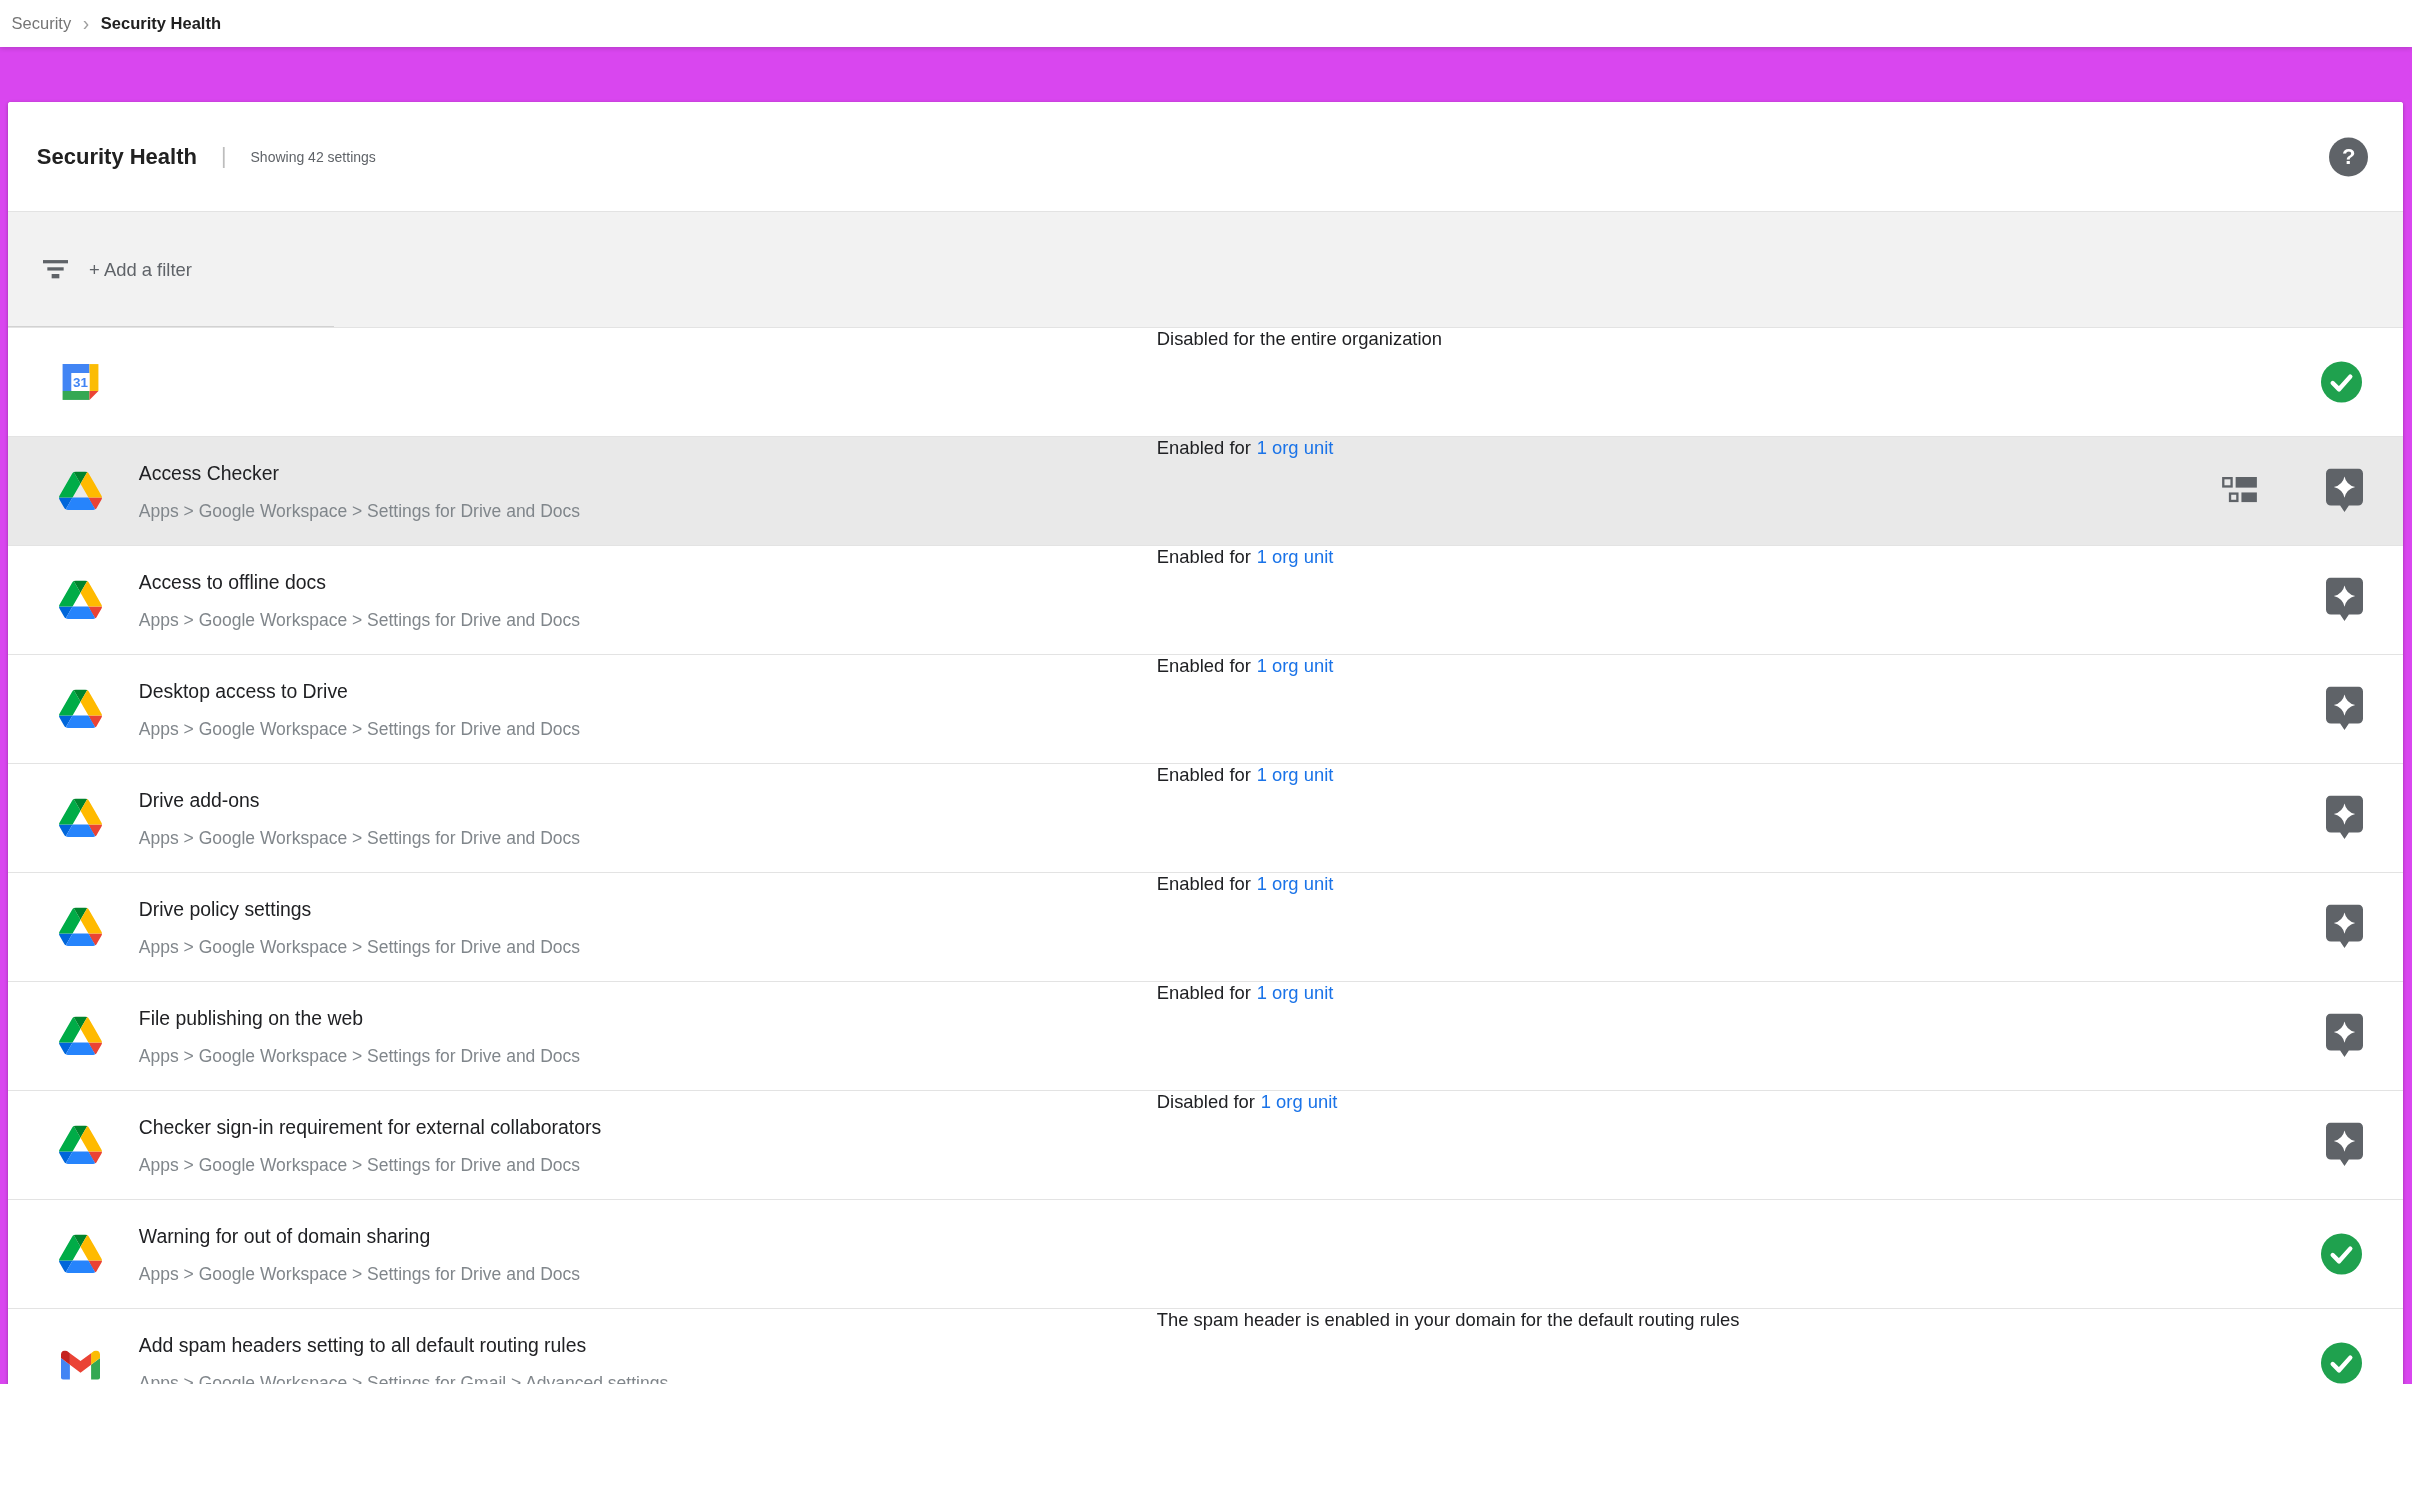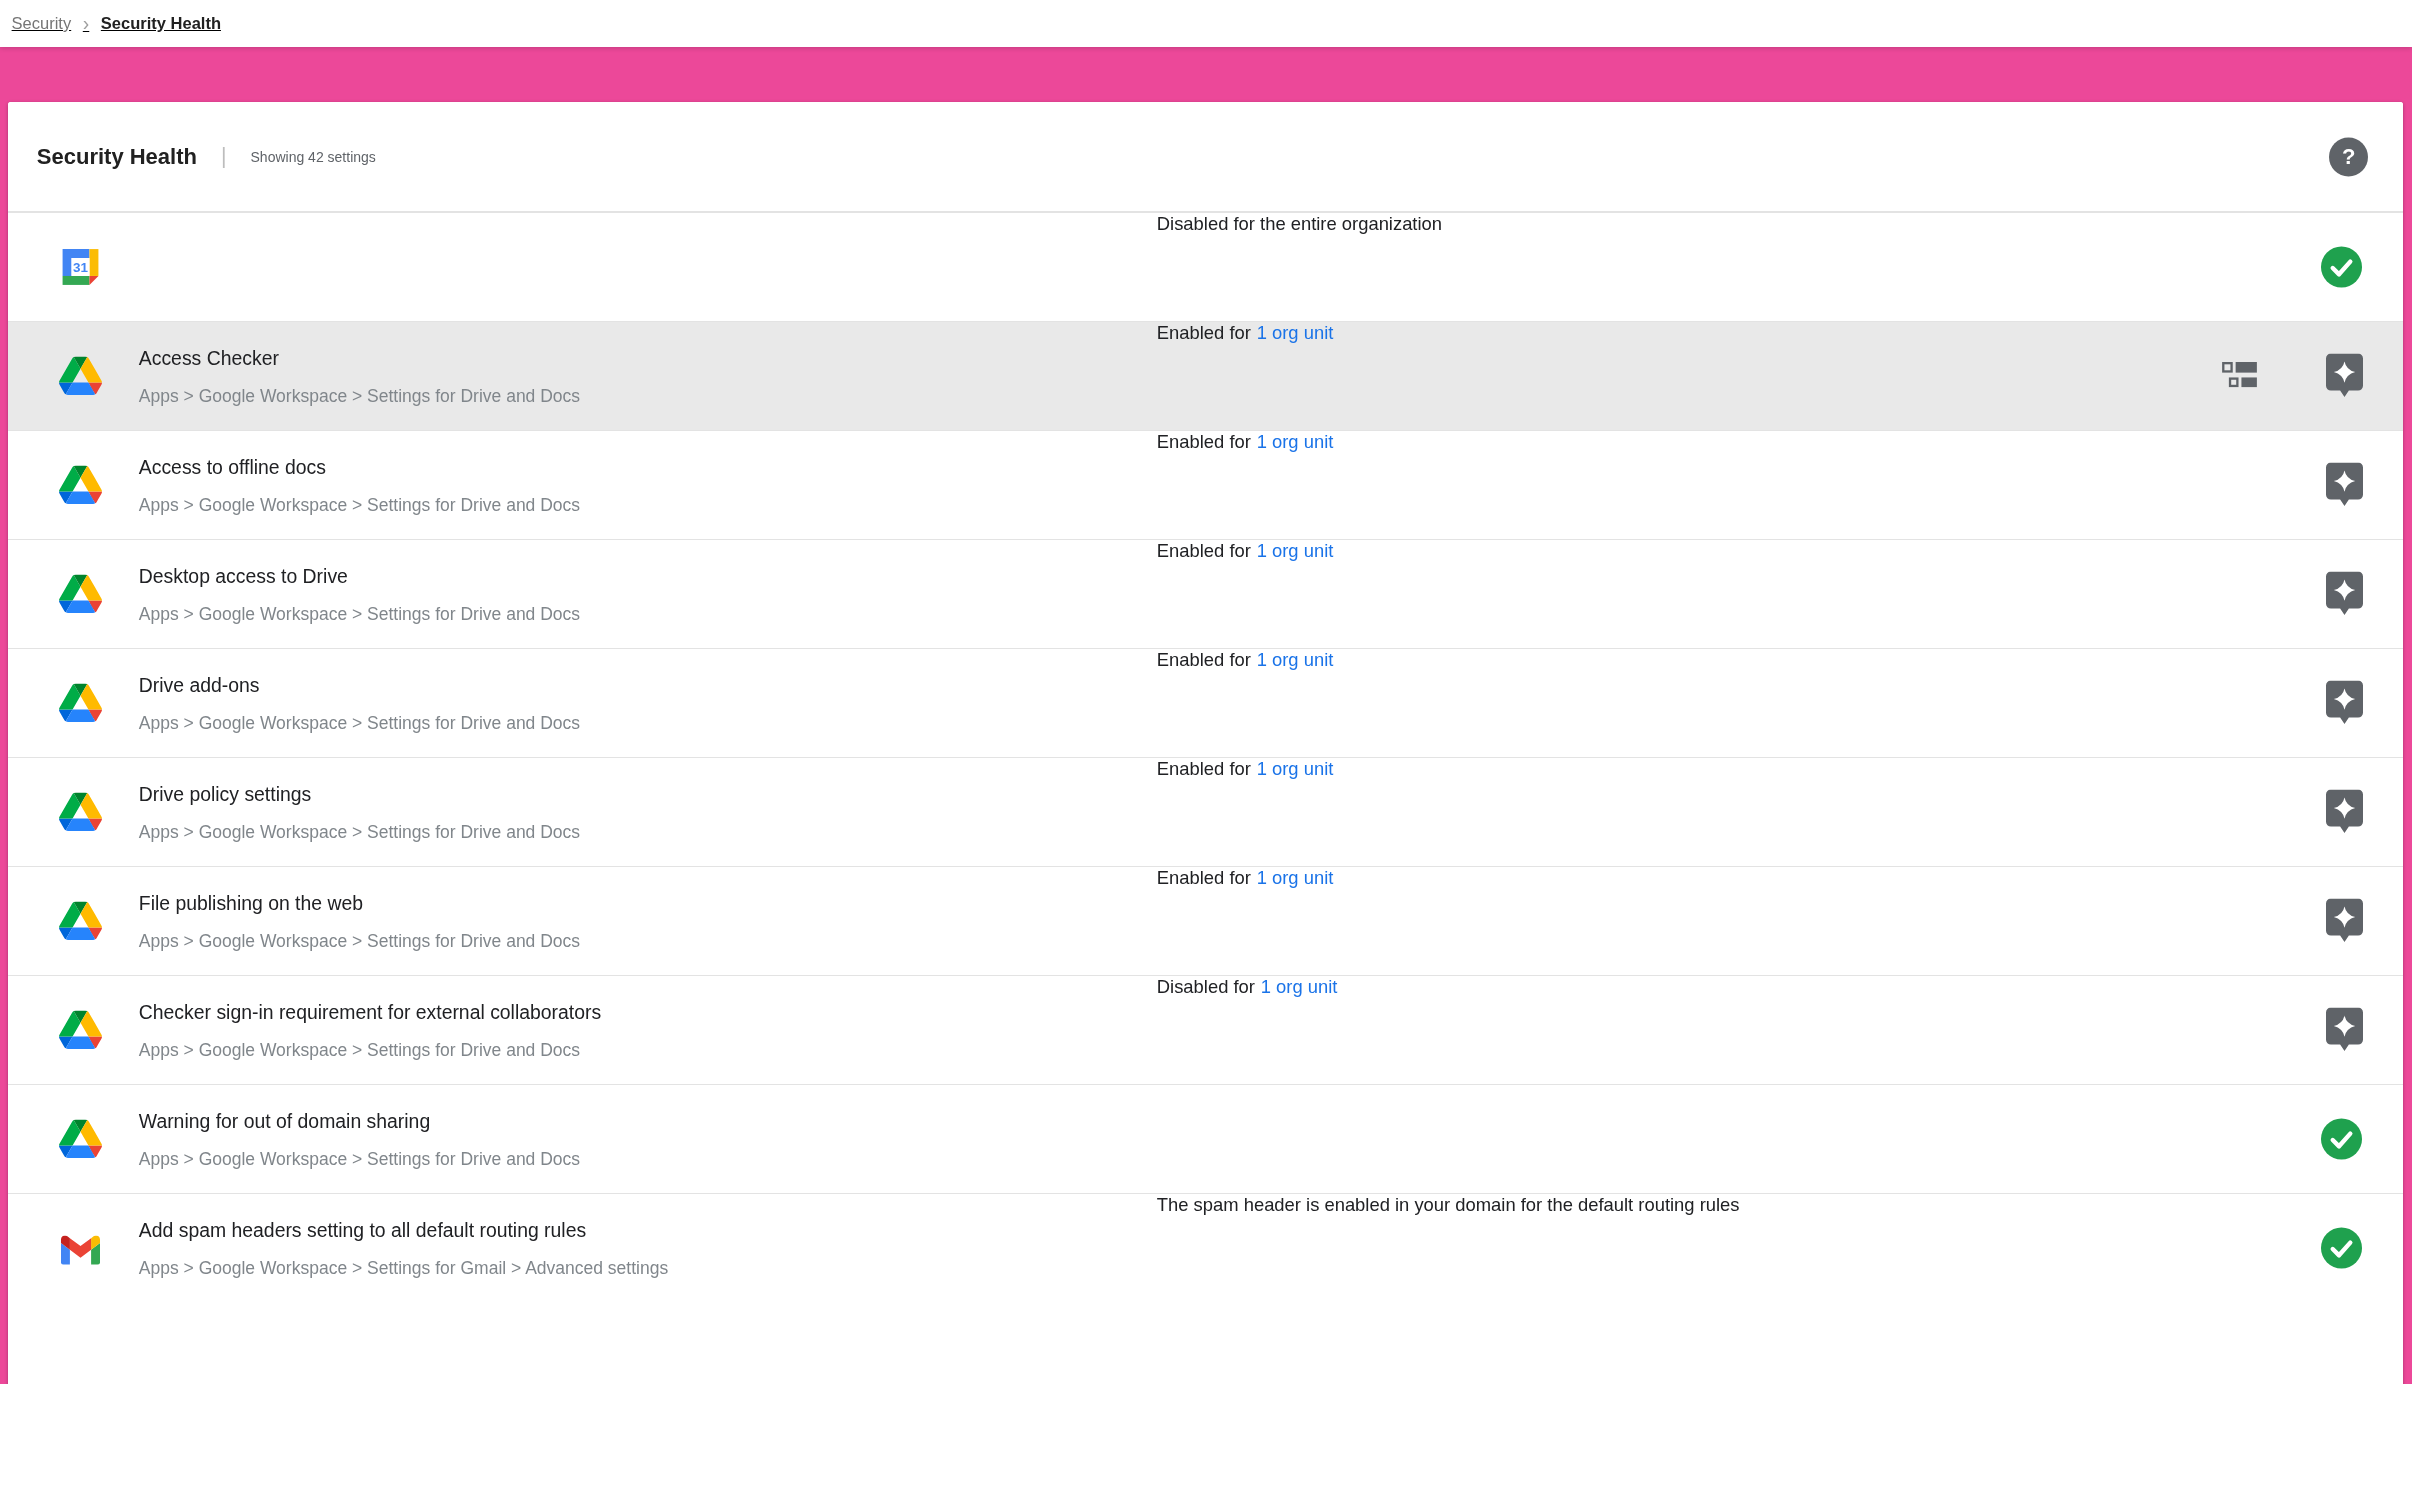--- a/index.html
+++ b/index.html
@@ -1,17 +1,17 @@
 <!DOCTYPE html>
 <html style="--link: #1a73e8; --green: #1FA14E;"><head>
 <meta charset="utf-8">
 <style>
   html,body{margin:0;padding:0;}
   body{font-family:"Liberation Sans",sans-serif;}
-  .page{width:2412px;height:1384px;position:relative;background:#ec4899;overflow:hidden;text-decoration:underline;}
+  .page{width:2412px;height:1384px;position:relative;background:#d946ef;overflow:hidden;}
 
   
   .topbar{height:47px;background:#fff;display:flex;align-items:center;padding-left:11.6px;
           position:relative;z-index:3;box-shadow:0 1.9px 4.9px rgba(0,0,0,.16);}
   .bc-parent{color:#757575;font-size:16.5px;cursor:pointer;}
   .bc-sep{color:#9e9e9e;margin:0 11.6px;font-size:19.4px;line-height:1;}
   .bc-current{color:#212121;font-size:16.5px;font-weight:700;}
 
   
   .card{position:absolute;left:7.8px;right:8.7px;top:102px;bottom:-19.4px;background:#fff;
@@ -71,20 +71,29 @@
 
   <div class="card">
 
     <div class="card-header">
       <span class="card-title">Security Health</span>
       <span class="hdr-sep">|</span>
       <span class="hdr-sub">Showing 42 settings</span>
       <div class="help-btn">?</div>
     </div>
 
+    <div class="filter-bar">
+      <svg class="filter-icon" viewBox="0 0 26 19">
+        <rect x="0" y="0" width="26" height="3.4" fill="#5f6368"></rect>
+        <rect x="4.5" y="7.5" width="17" height="3.4" fill="#5f6368"></rect>
+        <rect x="9" y="14.5" width="8" height="4.5" fill="#5f6368"></rect>
+      </svg>
+      <span class="add-filter">+ Add a filter</span>
+      <div class="filter-underline"></div>
+    </div>
 
 
     <div id="rows">
         <div class="row">
     <div class="app-icon">
             <svg viewBox="0 0 48 48">
   <path fill="#4285f4" d="M4 4h30v10H14v20H4z"></path>
   <rect x="34" y="4" width="10" height="30" fill="#fbbc04"></rect>
   <rect x="4" y="34" width="30" height="10" fill="#34a853"></rect>
   <path fill="#ea4335" d="M34 34h10L34 44z"></path>

